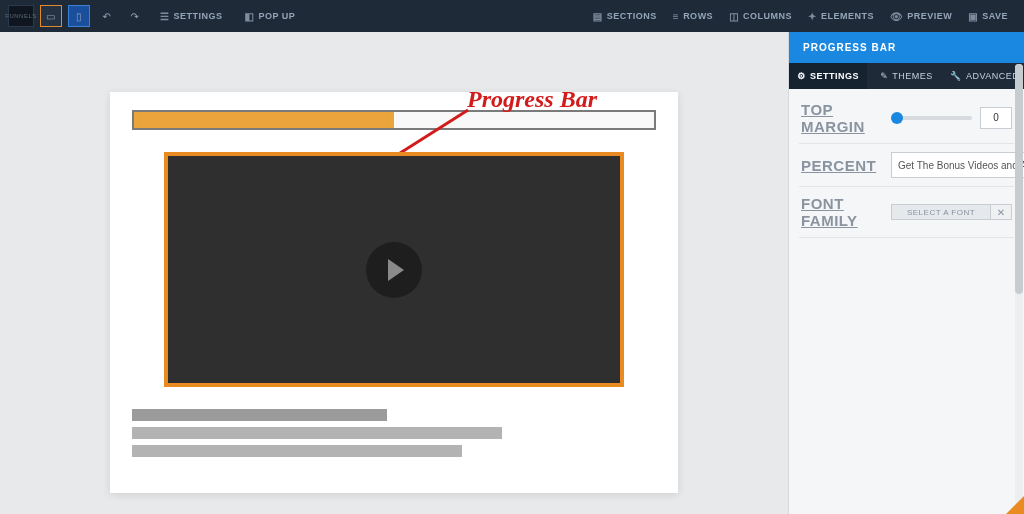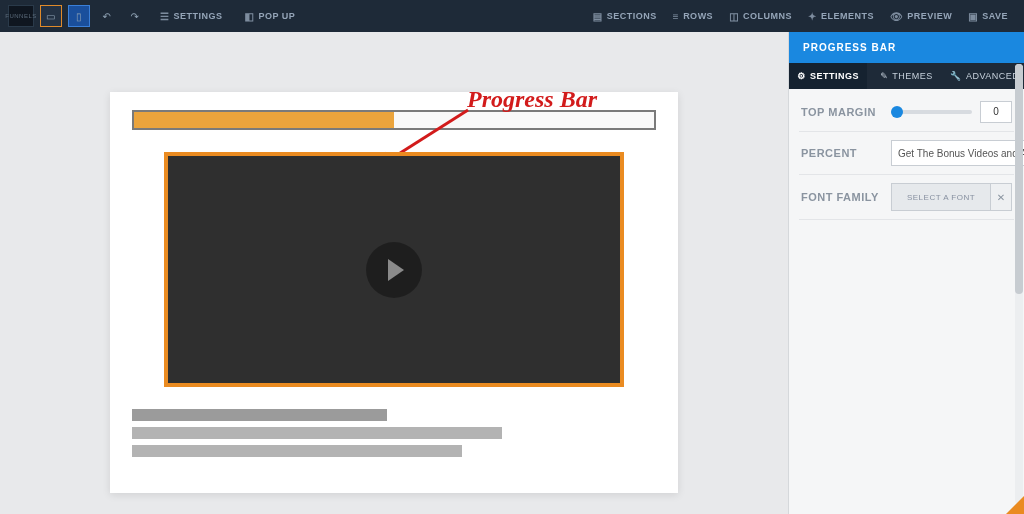--- a/index.html
+++ b/index.html
@@ -182,22 +182,23 @@
     display:flex;align-items:center;
     padding:8px 2px;
     border-bottom:1px solid #e3e5e8;
     gap:8px;
   }
   .sb-label {
     flex:0 0 82px;
     font-weight:bold;
     letter-spacing:.5px;
     text-transform:uppercase;
-    font-size:11px;
+    font-size:15px;
     color:#8a94a0;
+    text-decoration:underline;
   }
   .sb-ctrl { flex:1; }
   
   .slider {
     height:4px;background:#d7dbe0;border-radius:2px;position:relative;
     margin-right:8px;
   }
   .slider .dot {
     position:absolute;left:0;top:-4px;width:12px;height:12px;border-radius:50%;
     background:#1a88e0;
@@ -205,21 +206,21 @@
   .numbox {
     width:32px;height:22px;border:1px solid #c8cdd3;background:#fff;
     text-align:center;line-height:20px;font-size:10px;color:#333;
   }
   .percent-input {
     width:100%;height:26px;border:1px solid #c8cdd3;background:#fff;
     padding:0 6px;font-size:10px;color:#555;display:flex;align-items:center;
     overflow:hidden;white-space:nowrap;
   }
   .fontsel {
-    display:flex;width:100%;height:28px;
+    display:flex;width:100%;height:16px;
   }
   .fontsel .main {
     flex:1;background:#e6e9ec;color:#8790a0;
     font-size:8px;letter-spacing:.5px;text-transform:uppercase;
     display:flex;align-items:center;justify-content:center;
     border:1px solid #c8cdd3;border-right:none;
   }
   .fontsel .x {
     width:22px;display:flex;align-items:center;justify-content:center;
     border:1px solid #c8cdd3;background:#eef0f2;color:#8a94a0;

